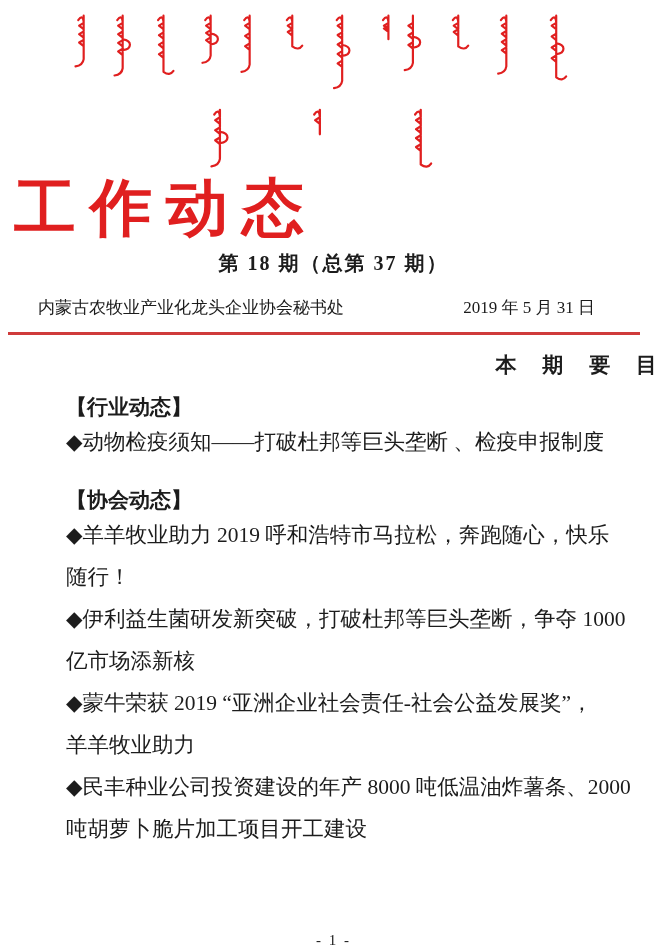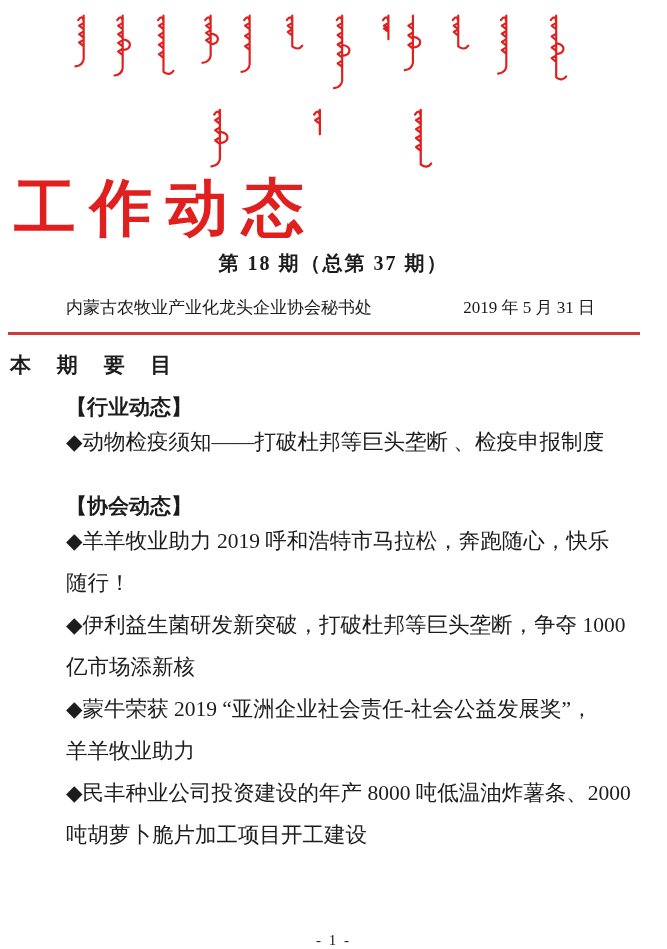--- a/index.html
+++ b/index.html
@@ -48,52 +48,52 @@
     font-size:20px;
     font-weight:bold;
     line-height:26px;
     letter-spacing:2px;
   }
   .pub-row{
     margin-top:20px;
     display:flex;
     justify-content:space-between;
     align-items:baseline;
-    padding:0 72px 0 66px;
+    padding:0 72px 0 38px;
     font-size:17px;
     line-height:24px;
   }
   .red-rule{
     margin:12px 27px 0 8px;
     height:3px;
     background:var(--rule);
   }
 
   
   .toc-heading{
     margin-top:16px;
-    text-align:left;
+    text-align:right;
     font-family:"Liberation Sans","DejaVu Sans",sans-serif;
     font-weight:bold;
     font-size:21px;
     line-height:28px;
     letter-spacing:10px;
     text-indent:10px;
   }
   .toc{
     padding:0 43px 0 66px;
   }
   .section-label{
     font-family:"Liberation Sans","DejaVu Sans",sans-serif;
     font-weight:bold;
     font-size:21px;
     line-height:28px;
   }
   .section-label.first{margin-top:14px;}
-  .section-label.second{margin-top:29px;}
+  .section-label.second{margin-top:23px;}
   .toc-line{
     font-size:21.5px;
     line-height:42px;
     white-space:nowrap;
   }
   .page-number{
     position:absolute;
     left:0;right:0;
     top:920px;
     text-align:center;

